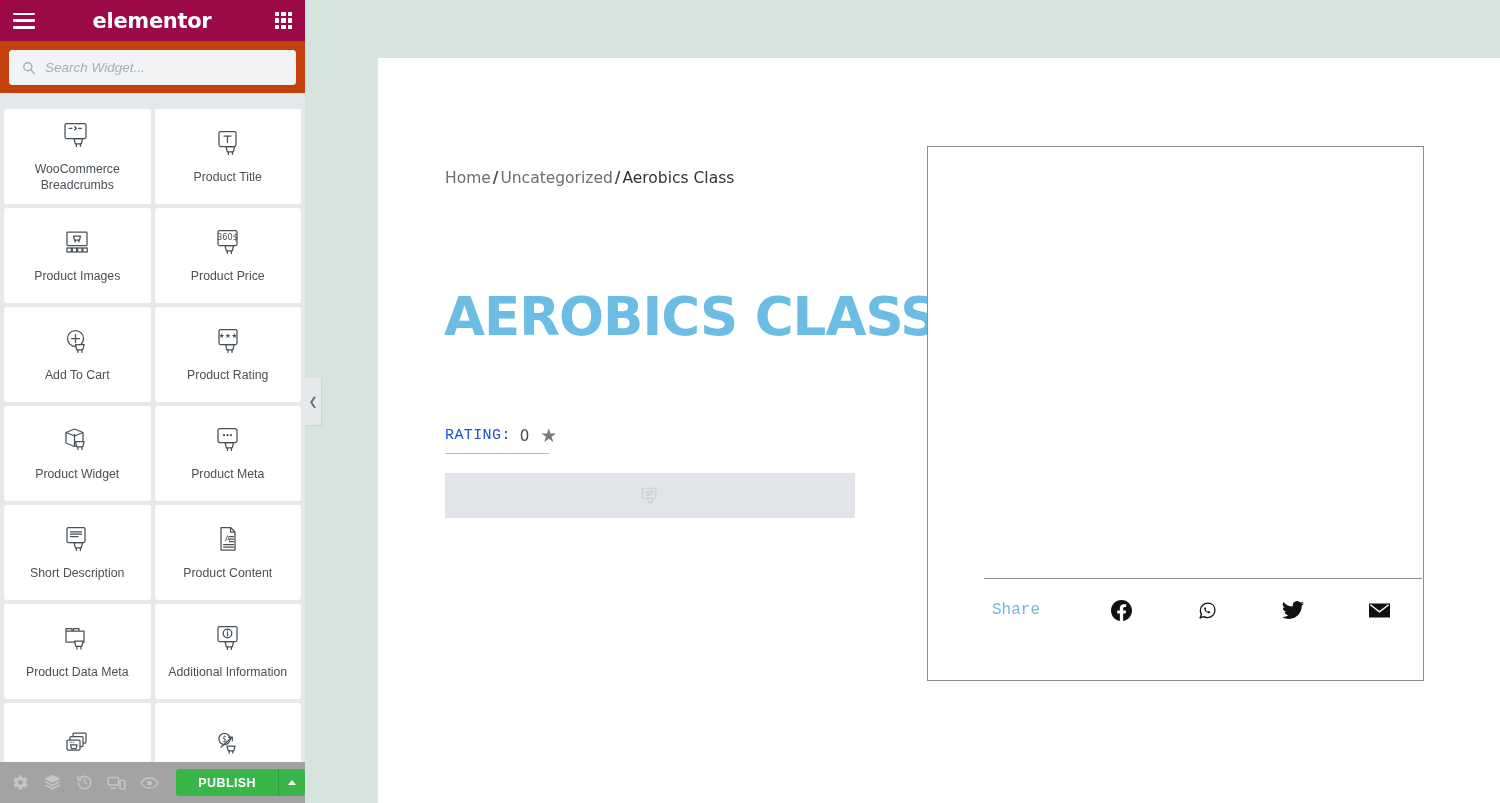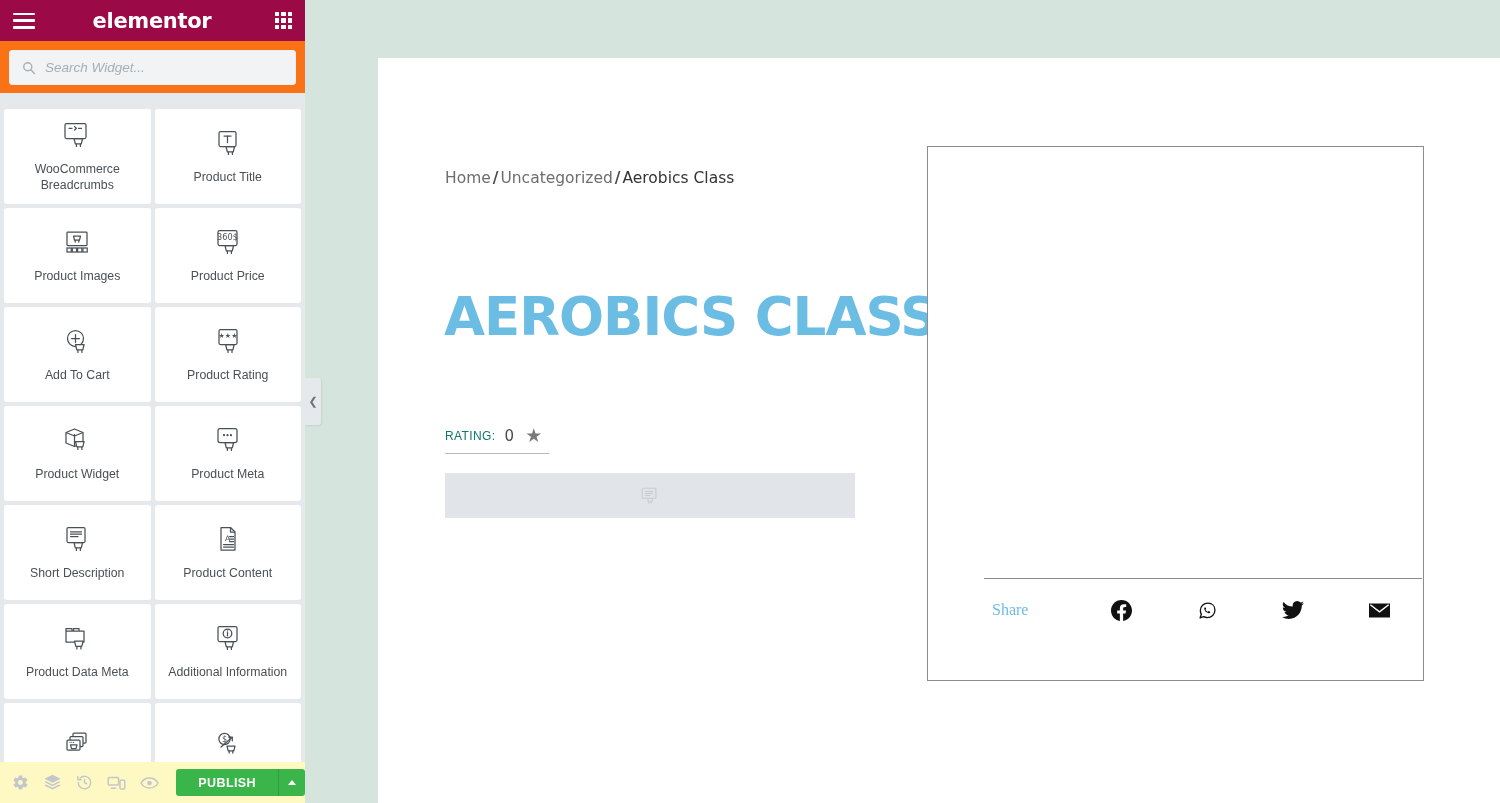--- a/index.html
+++ b/index.html
@@ -28,21 +28,21 @@
   .hamburger { width: 22px; height: 16px; display:flex; flex-direction:column; justify-content:space-between; cursor:pointer; }
   .hamburger i { display:block; height:2.6px; background:#fff; border-radius:1px; }
   #brand {
     color: #fff; font-size: 21px; font-weight: bold;
     letter-spacing: -0.3px; font-family: "DejaVu Sans", sans-serif;
     margin-left: -6px;
   }
   .apps-grid { width:17px; height:17px; display:grid; grid-template-columns:repeat(3,1fr); grid-template-rows:repeat(3,1fr); gap:2.2px; cursor:pointer; }
   .apps-grid i { display:block; background:#fff; border-radius:0.5px; }
 
-  #search-wrap { padding: 9px 9px 8px 9px; background:#f97316; }
+  #search-wrap { padding: 9px 9px 8px 9px; background:#c2410c; }
   #search-box {
     height: 35px; background:#f1f3f5; border-radius: 3px;
     display:flex; align-items:center; padding: 0 12px; gap: 9px;
     border: 1px solid #eceef0;
   }
   #search-box svg { flex: 0 0 14px; }
   #search-input {
     border:none; outline:none; background:transparent;
     font-family:"Liberation Sans", sans-serif;
     font-size: 13.5px; font-style: italic; color:#a4afb7; width:100%;
@@ -64,21 +64,21 @@
   }
   .widget .wicon { color:#495157; display:flex; align-items:center; justify-content:center; height:32px;}
   .widget .wlabel {
     font-size: 12.3px; color:#495157; text-align:center; line-height:1.25;
     font-family:"Liberation Sans", sans-serif;
   }
 
   
   #bottom-bar {
     position:absolute; left:0; bottom:0; width:305px; height:41px;
-    background:#fef9c3;
+    background:#a3a3a3;
     display:flex; align-items:center; gap:0px; padding-left: 4px;
     z-index: 30;
   }
   .tool-btn {
     width:33px; height:41px; display:flex; align-items:center; justify-content:center;
     color:#c3c7cc; cursor:pointer;
   }
   #publish-group { margin-left: 11px; display:flex; align-items:center; height:27px; }
   #publish-btn {
     background:#39b54a; color:#fff; border:none; height:27px;
@@ -127,21 +127,21 @@
   #product-title {
     position:absolute; left:66px; top:232px;
     font-family:"DejaVu Sans", sans-serif;
     font-size:53px; font-weight:bold; color:#6cbde3;
     letter-spacing:-1px; line-height:1;
   }
 
   #rating-block { position:absolute; left:67px; top:368px; width:104px; }
   #rating-row { display:flex; align-items:center; gap:9px; padding-bottom:8px;}
   #rating-label {
-    font-family:Liberation Sans, sans-serif; font-size:12px; color:#0f766e;
+    font-family:Liberation Mono, monospace; font-size:15px; color:#1d4ed8;
     letter-spacing:0.4px;
   }
   #rating-value { font-family:"DejaVu Sans", sans-serif; font-size:15px; color:#4a4a4a; }
   #rating-star { color:#7b7b7b; font-size:19px; line-height:1; margin-left:2px; }
   #rating-underline { width:104px; height:1px; background:#b9b9b9; }
 
   #short-desc-placeholder {
     position:absolute; left:67px; top:415px; width:410px; height:45px;
     background:#e1e4e8; display:flex; align-items:center; justify-content:center;
   }
@@ -151,21 +151,21 @@
     border:1px solid #8c8c8c; background:#fff;
   }
   #share-divider-top {
     position:absolute; left:56px; right:1px; top:431px; height:1px; background:#8c8c8c;
   }
   #share-row {
     position:absolute; left:56px; right:1px; top:432px; height:62px;
     display:flex; align-items:center;
   }
   #share-label {
-    font-family:Liberation Serif, serif; font-size:16px; color:#6cbde3;
+    font-family:Liberation Mono, monospace; font-size:16px; color:#6cbde3;
     width:95px; padding-left:8px;
   }
   .share-icon { flex:1; display:flex; align-items:center; justify-content:center; cursor:pointer; color:#111; }
 </style>
 </head>
 <body>
 
 <div id="app">
 
   <div id="canvas-area">

